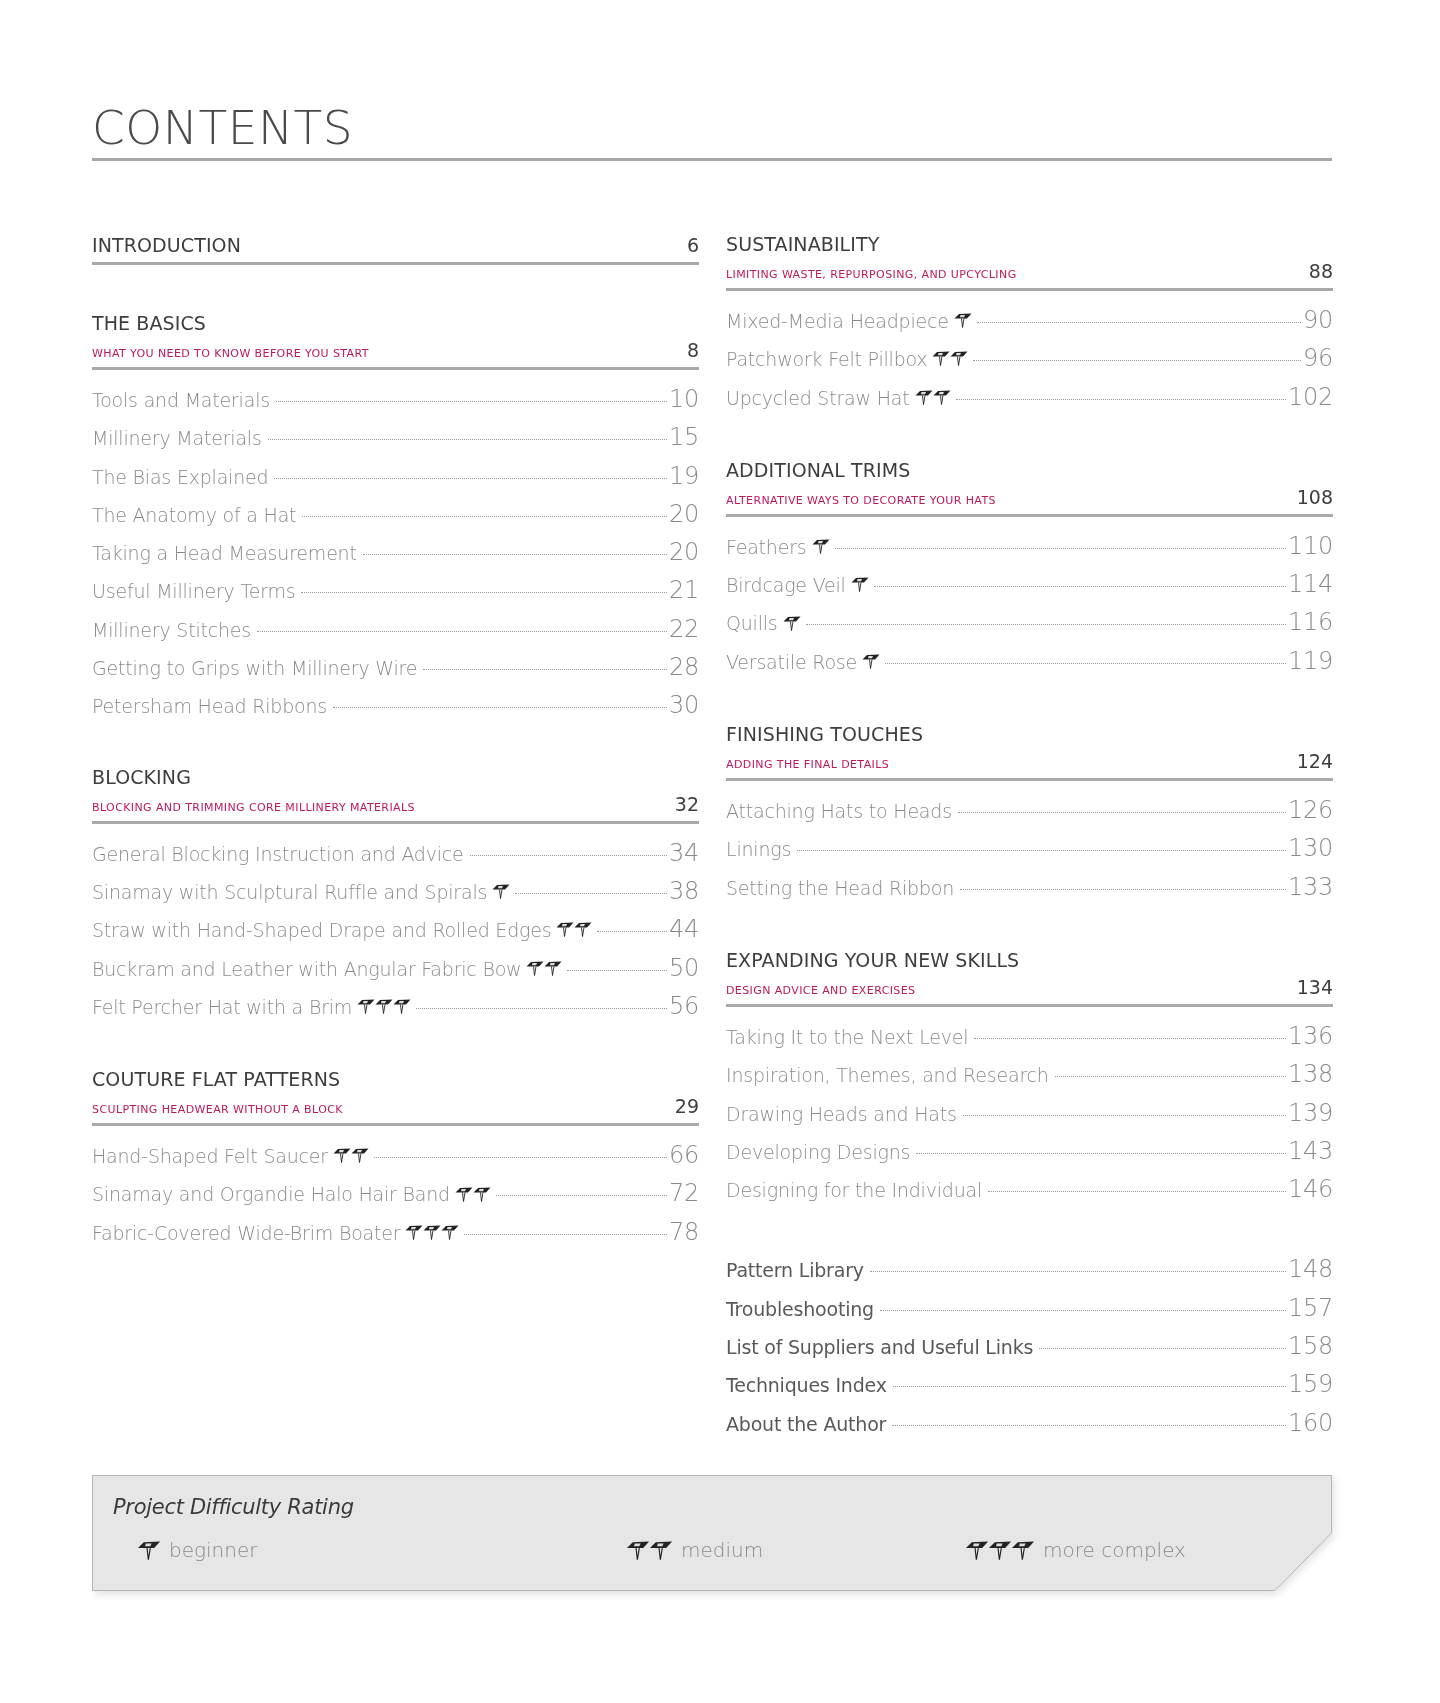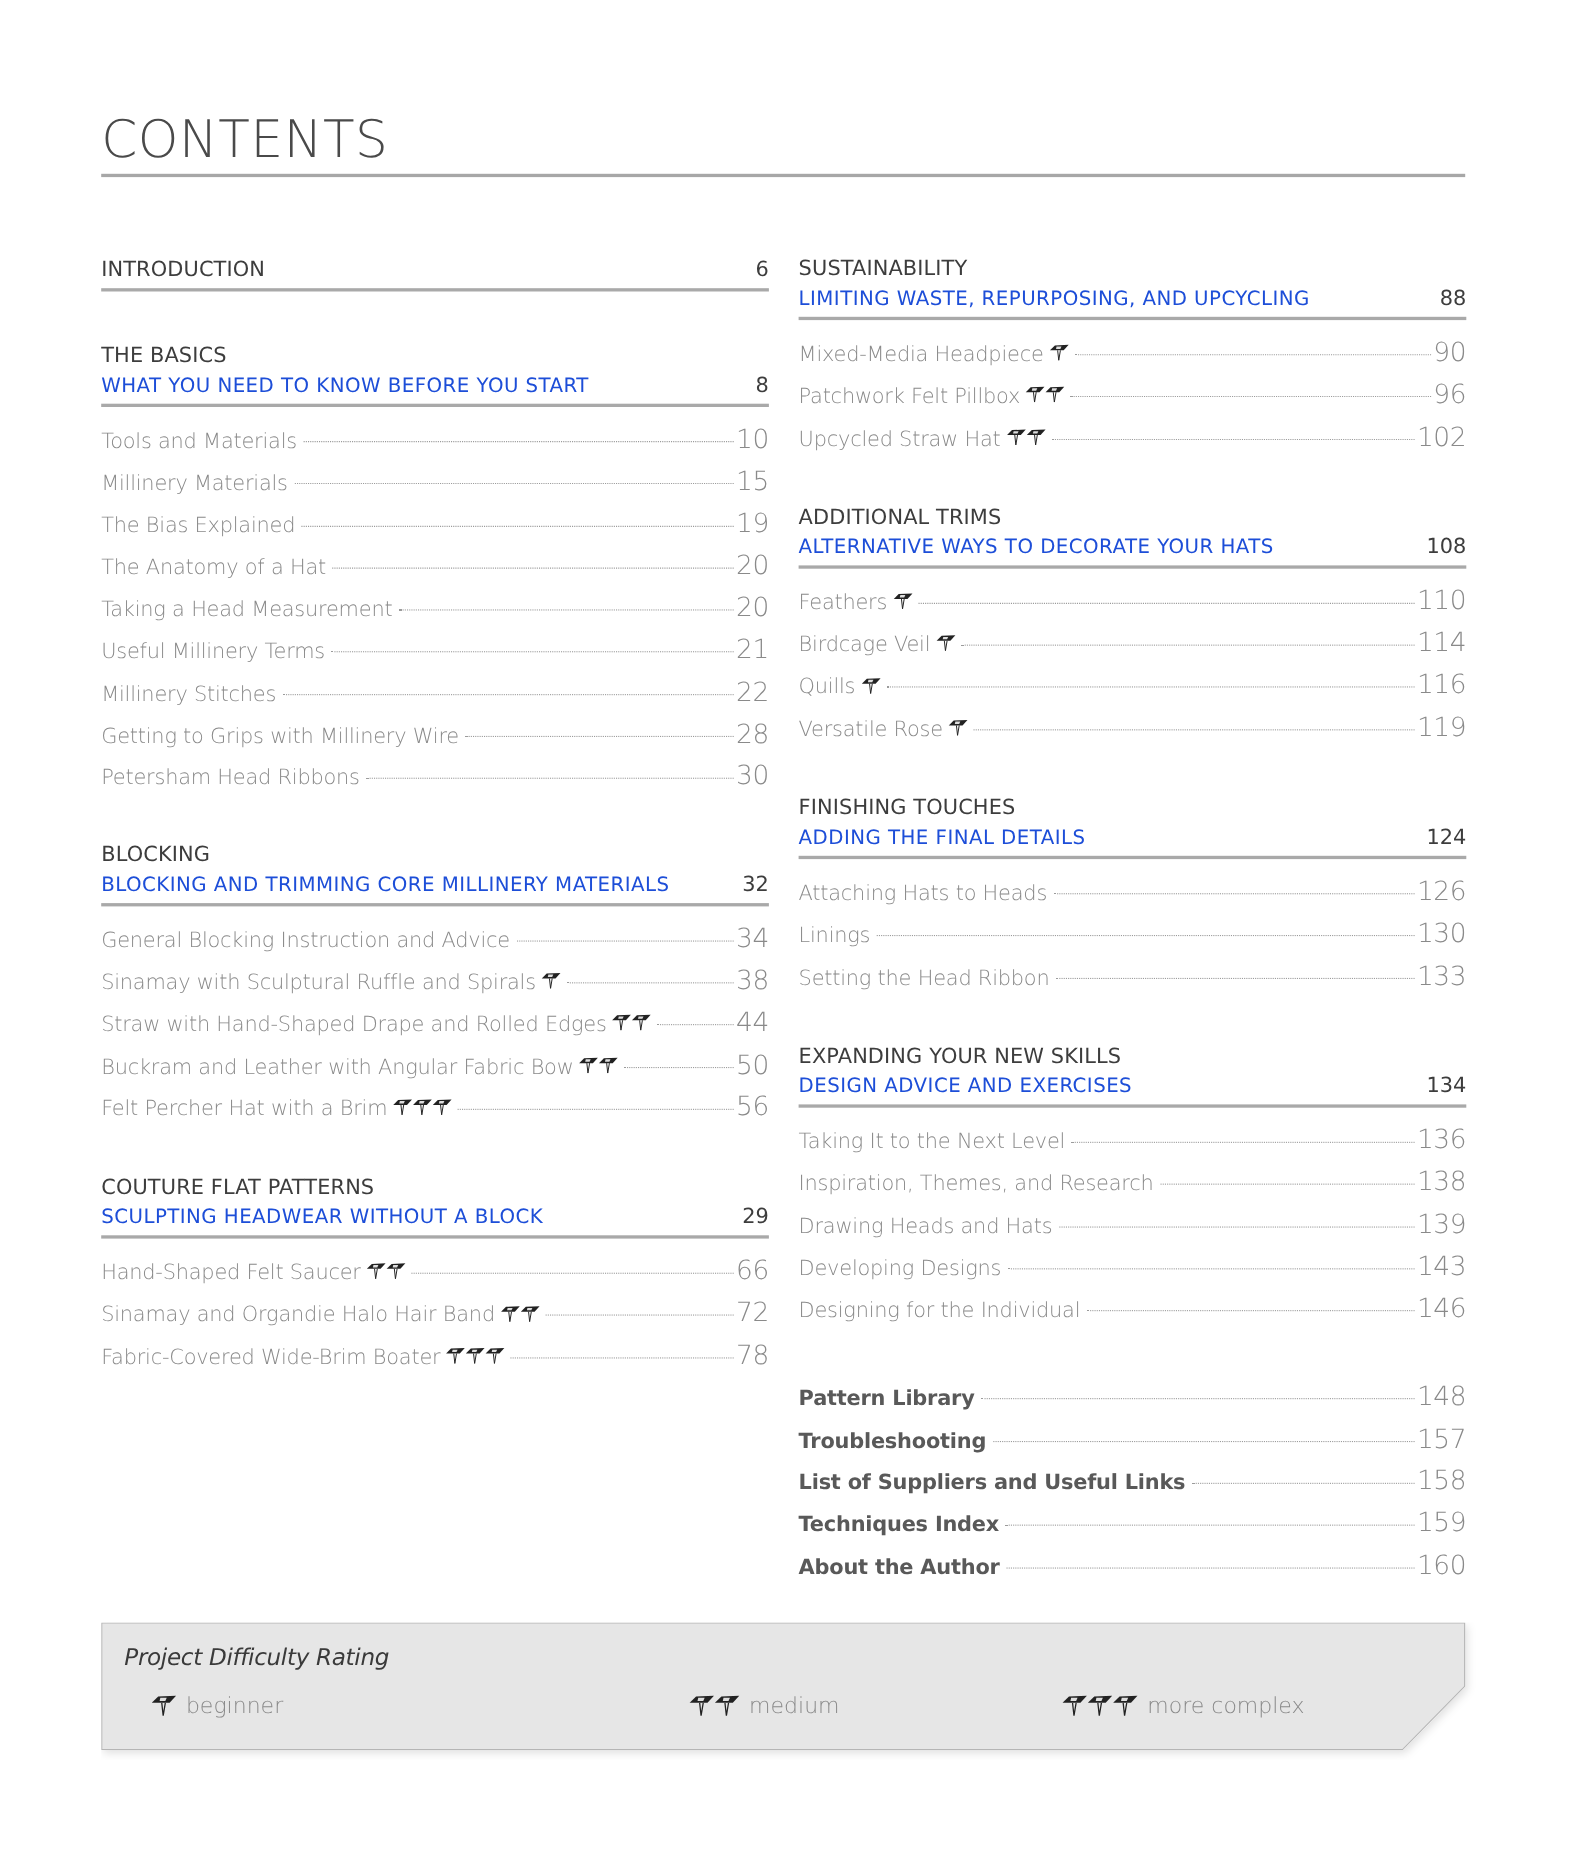--- a/index.html
+++ b/index.html
@@ -22,42 +22,42 @@
 
   .section { margin-bottom: 0; }
   .sec-title {
     font-size: 19px; font-weight: 500; color: #3d3d3d; letter-spacing: 0.1px;
     height: 28px; line-height: 28px;
   }
   .sec-sub-row {
     display: flex; justify-content: space-between; align-items: baseline;
     border-bottom: 3px solid #a9a9a9; padding-bottom: 6px; margin-top: 2px;
   }
-  .sec-sub { font-size: 18px; color: #1d4ed8; letter-spacing: 0.4px; }
+  .sec-sub { font-size: 11px; color: #be185d; letter-spacing: 0.4px; }
   .sec-page { font-size: 19px; color: #3d3d3d; }
 
   .intro-row {
     display: flex; justify-content: space-between; align-items: baseline;
     border-bottom: 3px solid #a9a9a9; padding-bottom: 4px; gap: 44px;
   }
   .intro-row .sec-title { height: auto; line-height: 26px; }
 
   .entries { margin-top: 10px; }
   .entry {
     display: flex; align-items: baseline; height: 38.3px; line-height: 38.3px;
     font-size: 19px; color: #8a8a8a; font-weight: 300;
   }
   .entry .label { white-space: nowrap; letter-spacing: -0.2px; }
   .entry .icons { display: inline-flex; align-items: center; margin-left: 4px; align-self: center; }
   .entry .leader {
     flex: 1; margin: 0 2px 0 6px; border-bottom: 1.5px dotted #9b9b9b; height: 0;
     position: relative; top: -5px;
   }
   .entry .page { font-size: 24px; color: #8a8a8a; letter-spacing: -0.3px; }
-  .entry.strong .label { color: #595959; font-weight: 700; }
+  .entry.strong .label { color: #595959; font-weight: 400; }
   .entry.strong .page { color: #8a8a8a; }
 
   .hat {
     display: inline-block; width: 20px; height: 20px; margin-right: -2px;
   }
 
   .legend {
     position: absolute; left: 92px; top: 1475px; width: 1240px; height: 100px;
   }
   .legend svg.box { position: absolute; left: 0; top: 0; }

